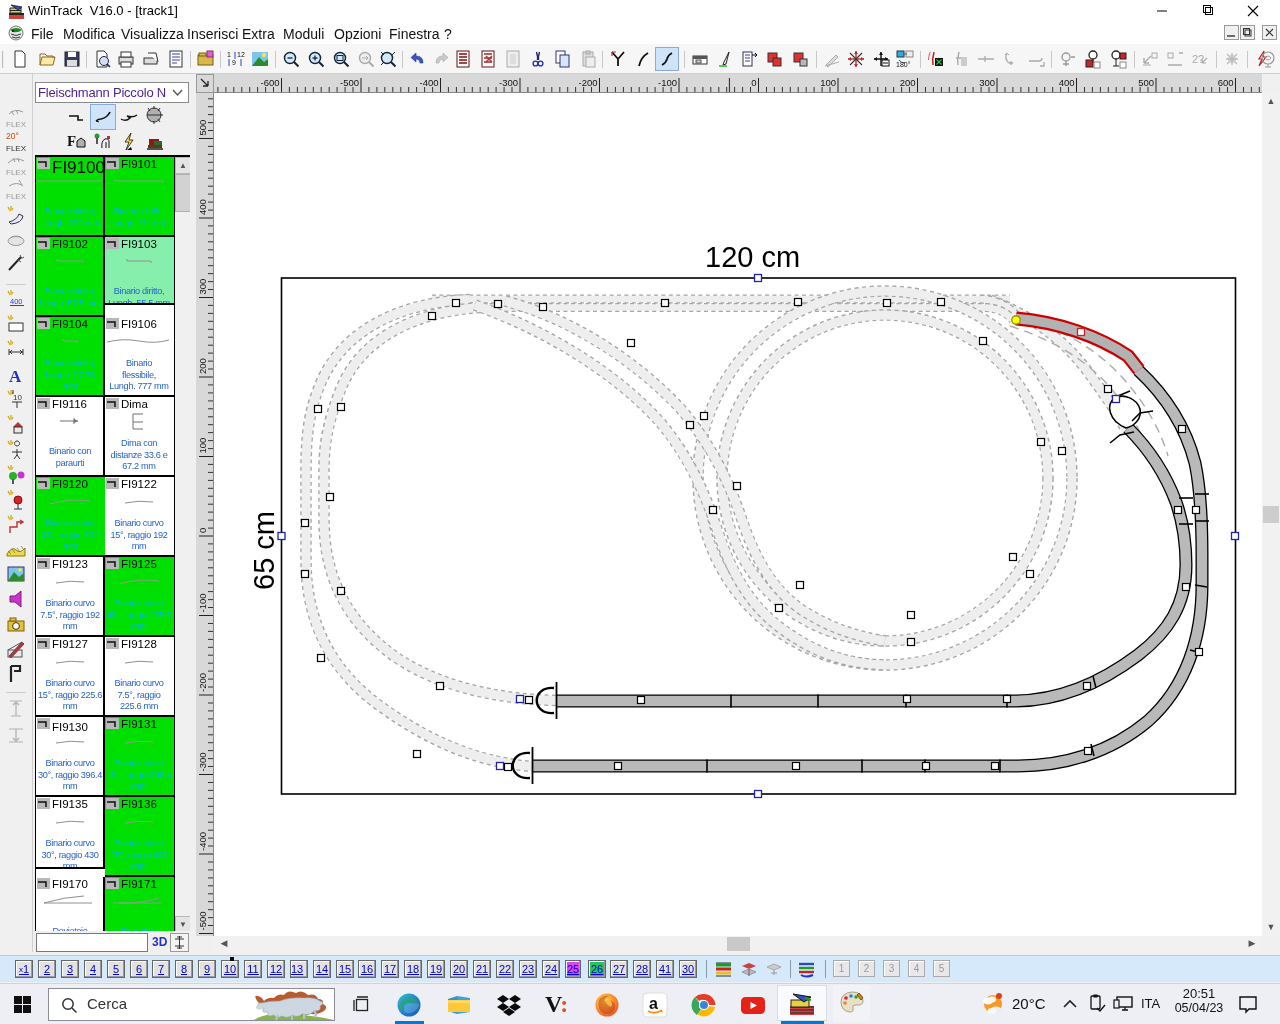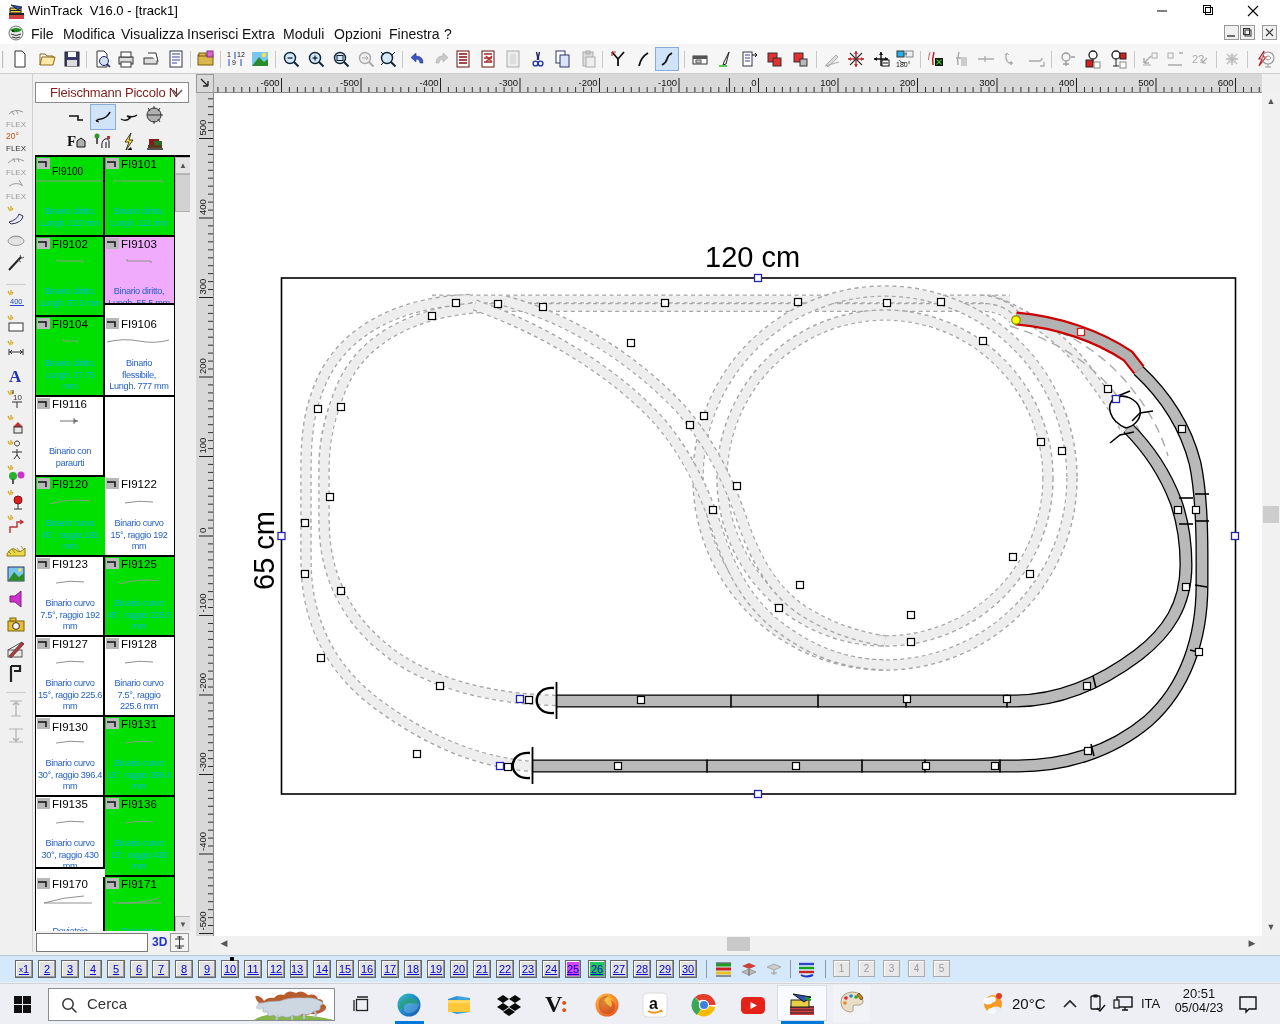--- a/index.html
+++ b/index.html
@@ -427,21 +427,21 @@
     </svg>
 <div class="abs" style="left:6px;top:618px;width:20px;height:1px;background:#ccc"></div>
 <svg class="abs" style="left:5px;top:624px" width="22" height="22" viewBox="0 0 22 22">
       <path d="M11 4 v14 m-5 0 h10 M11 4 l-3 3 m3-3 l3 3 m-9-4 h12" stroke="#b0b0b0" stroke-width="1.2" fill="none"></path>
     </svg>
 <svg class="abs" style="left:5px;top:649px" width="22" height="22" viewBox="0 0 22 22">
       <path d="M4 6 h14 m-7 0 v12 m0 0 l-3-3 m3 3 l3-3 m-10 4 h14" stroke="#b0b0b0" stroke-width="1.2" fill="none"></path>
     </svg>
 </div>
 <div class="abs" style="left:34px;top:74px;width:157px;height:878px;background:#f0f0f0">
-<div class="abs" style="left:1px;top:8px;width:154px;height:21px;background:#fff;border:1px solid #8a8a8a;font-size:13px;color:#7f1d1d;line-height:19px;padding-left:14px;letter-spacing:-0.2px">Fleischmann Piccolo N
+<div class="abs" style="left:1px;top:8px;width:154px;height:21px;background:#fff;border:1px solid #8a8a8a;font-size:13px;color:#4c1d95;line-height:19px;padding-left:2px;letter-spacing:-0.2px">Fleischmann Piccolo N
 <svg class="abs" style="right:5px;top:6px" width="11" height="8" viewBox="0 0 11 8">
         <path d="M1 1 L5.5 6 L10 1" fill="none" stroke="#555" stroke-width="1.4"></path>
       </svg></div>
 <div class="abs" style="left:56px;top:30px;width:26px;height:26px;background:#cfe4f8;border:1px solid #88aadd"></div>
 <svg class="abs" style="left:33px;top:33px" width="20" height="20" viewBox="0 0 20 20">
       <path d="M2 9 h9 v4 h5" stroke="#111" stroke-width="1.6" fill="none"></path>
     </svg>
 <svg class="abs" style="left:59px;top:33px" width="20" height="20" viewBox="0 0 20 20">
       <path d="M3 14 q2-2 5-2 q6-1 9-7" stroke="#111" stroke-width="1.6" fill="none"></path>
       <path d="M3 14 l3 1 M17 5 l-2 3" stroke="#111"></path>
@@ -480,21 +480,21 @@
       <rect x="4" y="8" width="10" height="6" fill="#8a1a1a"></rect>
       <rect x="9" y="10" width="8" height="4" fill="#2a6a2a"></rect>
       <path d="M2 18 h16" stroke="#111" stroke-width="1.4"></path>
     </svg>
 <div class="abs" style="left:1px;top:81px;width:155px;height:776px;background:#fff;border-top:2px solid #000;border-left:1px solid #000;overflow:hidden">
 <div class="abs" style="left:0px;top:0px;width:69px;height:80px;background:#00e000;border-bottom:2px solid #000;border-right:2px solid #000;overflow:hidden">
 <div class="abs" style="left:1px;top:1px;width:13px;height:11px;background:#b8b8b8"></div>
         <svg class="abs" style="left:1px;top:1px" width="14" height="12" viewBox="0 0 14 12">
           <path d="M1 4 h8 v5" stroke="#111" stroke-width="1.5" fill="none"></path>
         </svg>
-<span class="abs" style="left:16px;top:9px;font-size:10px;color:#000">FI9100</span>
+<span class="abs" style="left:16px;top:1px;font-size:17px;color:#000">FI9100</span>
 <svg class="abs" style="left:0;top:14px" width="68" height="22" viewBox="0 0 68 22">
           <line x1="-12" y1="10" x2="80" y2="10" stroke="#8aa08a"></line>
           <line x1="-12" y1="8" x2="-12" y2="10" stroke="#8aa08a"></line>
           <line x1="80" y1="10" x2="80" y2="12" stroke="#8aa08a"></line>
         </svg>
 <div class="abs" style="left:0;top:49px;width:68px;text-align:center;font-size:9.2px;line-height:11.5px;color:#00bcd4;letter-spacing:-0.35px">Binario diritto,<br>Lungh. 222 mm</div>
 </div>
 <div class="abs" style="left:69px;top:0px;width:69px;height:80px;background:#00e000;border-bottom:2px solid #000;border-right:none;overflow:hidden">
 <div class="abs" style="left:1px;top:1px;width:13px;height:11px;background:#b8b8b8"></div>
         <svg class="abs" style="left:1px;top:1px" width="14" height="12" viewBox="0 0 14 12">
@@ -514,21 +514,21 @@
           <path d="M1 4 h8 v5" stroke="#111" stroke-width="1.5" fill="none"></path>
         </svg>
 <span class="abs" style="left:16px;top:1px;font-size:11.5px;color:#000">FI9102</span>
 <svg class="abs" style="left:0;top:14px" width="68" height="22" viewBox="0 0 68 22">
           <line x1="21" y1="10" x2="47" y2="10" stroke="#8aa08a"></line>
           <line x1="21" y1="8" x2="21" y2="10" stroke="#8aa08a"></line>
           <line x1="47" y1="10" x2="47" y2="12" stroke="#8aa08a"></line>
         </svg>
 <div class="abs" style="left:0;top:49px;width:68px;text-align:center;font-size:9.2px;line-height:11.5px;color:#00bcd4;letter-spacing:-0.35px">Binario diritto,<br>Lungh. 57.5 mm</div>
 </div>
-<div class="abs" style="left:69px;top:80px;width:69px;height:68px;background:#f0abfc;border-bottom:2px solid #000;border-right:none;overflow:hidden">
+<div class="abs" style="left:69px;top:80px;width:69px;height:68px;background:#86efac;border-bottom:2px solid #000;border-right:none;overflow:hidden">
 <div class="abs" style="left:1px;top:1px;width:13px;height:11px;background:#b8b8b8"></div>
         <svg class="abs" style="left:1px;top:1px" width="14" height="12" viewBox="0 0 14 12">
           <path d="M1 4 h8 v5" stroke="#111" stroke-width="1.5" fill="none"></path>
         </svg>
 <span class="abs" style="left:16px;top:1px;font-size:11.5px;color:#000">FI9103</span>
 <svg class="abs" style="left:0;top:14px" width="68" height="22" viewBox="0 0 68 22">
           <line x1="22" y1="10" x2="46" y2="10" stroke="#909090"></line>
           <line x1="22" y1="8" x2="22" y2="10" stroke="#909090"></line>
           <line x1="46" y1="10" x2="46" y2="12" stroke="#909090"></line>
         </svg>
@@ -562,20 +562,31 @@
 <div class="abs" style="left:1px;top:1px;width:13px;height:11px;background:#b8b8b8"></div>
         <svg class="abs" style="left:1px;top:1px" width="14" height="12" viewBox="0 0 14 12">
           <path d="M1 4 h8 v5" stroke="#111" stroke-width="1.5" fill="none"></path>
         </svg>
 <span class="abs" style="left:16px;top:1px;font-size:11.5px;color:#000">FI9116</span>
 <svg class="abs" style="left:0;top:14px" width="68" height="22" viewBox="0 0 68 22">
           <path d="M24 10 h14 m0-3 v6 m2-3 h2" stroke="#707070" fill="none"></path>
           <path d="M38 8 l4 2 -4 2 z" fill="#707070"></path>
         </svg>
 <div class="abs" style="left:0;top:49px;width:68px;text-align:center;font-size:9.2px;line-height:11.5px;color:#2663c8;letter-spacing:-0.35px">Binario con<br>paraurti</div>
+</div>
+<div class="abs" style="left:69px;top:240px;width:69px;height:80px;background:#ffffff;border-bottom:2px solid #000;border-right:none;overflow:hidden">
+<div class="abs" style="left:1px;top:1px;width:13px;height:11px;background:#b8b8b8"></div>
+        <svg class="abs" style="left:1px;top:1px" width="14" height="12" viewBox="0 0 14 12">
+          <path d="M1 4 h8 v5" stroke="#111" stroke-width="1.5" fill="none"></path>
+        </svg>
+<span class="abs" style="left:16px;top:1px;font-size:11.5px;color:#000">Dima</span>
+<svg class="abs" style="left:0;top:14px" width="68" height="22" viewBox="0 0 68 22">
+          <path d="M28 3 h10 m-10 8 h10 m-10 7 h10 M28 3 v15" fill="none" stroke="#707070"></path>
+        </svg>
+<div class="abs" style="left:0;top:41px;width:68px;text-align:center;font-size:9.2px;line-height:11.5px;color:#2663c8;letter-spacing:-0.35px">Dima con<br>distanze 33.6 e<br>67.2 mm</div>
 </div>
 <div class="abs" style="left:0px;top:320px;width:87px;height:80px;background:#00e000;border-bottom:2px solid #000;border-right:2px solid #000;overflow:hidden">
 <div class="abs" style="left:1px;top:1px;width:13px;height:11px;background:#b8b8b8"></div>
         <svg class="abs" style="left:1px;top:1px" width="14" height="12" viewBox="0 0 14 12">
           <path d="M1 4 h8 v5" stroke="#111" stroke-width="1.5" fill="none"></path>
         </svg>
 <span class="abs" style="left:16px;top:1px;font-size:11.5px;color:#000">FI9120</span>
 <svg class="abs" style="left:0;top:14px" width="68" height="22" viewBox="0 0 68 22">
           <path d="M14 13 q20-6 40-3" fill="none" stroke="#8aa08a" stroke-width="1" transform="rotate(0)"></path>
         </svg>
@@ -1135,21 +1146,21 @@
 <div class="abs" style="left:427px;top:4px;width:18px;height:18px;background:#e2e2e2;border:1px solid #666;box-shadow:inset -1px -1px 0 #9a9a9a,inset 1px 1px 0 #fff;font-size:11px;text-align:center;line-height:16px;color:#0000cc"><u>19</u></div>
 <div class="abs" style="left:450px;top:4px;width:18px;height:18px;background:#e2e2e2;border:1px solid #666;box-shadow:inset -1px -1px 0 #9a9a9a,inset 1px 1px 0 #fff;font-size:11px;text-align:center;line-height:16px;color:#0000cc"><u>20</u></div>
 <div class="abs" style="left:473px;top:4px;width:18px;height:18px;background:#e2e2e2;border:1px solid #666;box-shadow:inset -1px -1px 0 #9a9a9a,inset 1px 1px 0 #fff;font-size:11px;text-align:center;line-height:16px;color:#0000cc"><u>21</u></div>
 <div class="abs" style="left:496px;top:4px;width:18px;height:18px;background:#e2e2e2;border:1px solid #666;box-shadow:inset -1px -1px 0 #9a9a9a,inset 1px 1px 0 #fff;font-size:11px;text-align:center;line-height:16px;color:#0000cc"><u>22</u></div>
 <div class="abs" style="left:519px;top:4px;width:18px;height:18px;background:#e2e2e2;border:1px solid #666;box-shadow:inset -1px -1px 0 #9a9a9a,inset 1px 1px 0 #fff;font-size:11px;text-align:center;line-height:16px;color:#0000cc"><u>23</u></div>
 <div class="abs" style="left:542px;top:4px;width:18px;height:18px;background:#e2e2e2;border:1px solid #666;box-shadow:inset -1px -1px 0 #9a9a9a,inset 1px 1px 0 #fff;font-size:11px;text-align:center;line-height:16px;color:#0000cc"><u>24</u></div>
 <div class="abs" style="left:565px;top:4px;width:16px;height:18px;background:#d946ef;border:1px solid #666;box-shadow:inset -1px -1px 0 #9a9a9a,inset 1px 1px 0 #fff;font-size:11px;text-align:center;line-height:16px;color:#0000cc"><u>25</u></div>
 <div class="abs" style="left:588px;top:4px;width:18px;height:18px;background:#22c55e;border:1px solid #666;box-shadow:inset -1px -1px 0 #9a9a9a,inset 1px 1px 0 #fff;font-size:11px;text-align:center;line-height:16px;color:#0000cc"><u>26</u></div>
 <div class="abs" style="left:610px;top:4px;width:18px;height:18px;background:#e2e2e2;border:1px solid #666;box-shadow:inset -1px -1px 0 #9a9a9a,inset 1px 1px 0 #fff;font-size:11px;text-align:center;line-height:16px;color:#0000cc"><u>27</u></div>
 <div class="abs" style="left:633px;top:4px;width:18px;height:18px;background:#e2e2e2;border:1px solid #666;box-shadow:inset -1px -1px 0 #9a9a9a,inset 1px 1px 0 #fff;font-size:11px;text-align:center;line-height:16px;color:#0000cc"><u>28</u></div>
-<div class="abs" style="left:656px;top:4px;width:18px;height:18px;background:#e2e2e2;border:1px solid #666;box-shadow:inset -1px -1px 0 #9a9a9a,inset 1px 1px 0 #fff;font-size:11px;text-align:center;line-height:16px;color:#0000cc"><u>29</u></div>
+<div class="abs" style="left:656px;top:4px;width:18px;height:18px;background:#e2e2e2;border:1px solid #666;box-shadow:inset -1px -1px 0 #9a9a9a,inset 1px 1px 0 #fff;font-size:11px;text-align:center;line-height:16px;color:#0000cc"><u>41</u></div>
 <div class="abs" style="left:679px;top:4px;width:18px;height:18px;background:#e2e2e2;border:1px solid #666;box-shadow:inset -1px -1px 0 #9a9a9a,inset 1px 1px 0 #fff;font-size:11px;text-align:center;line-height:16px;color:#0000cc"><u>30</u></div>
 <div class="abs" style="left:230px;top:1px;width:4px;height:4px;background:#000"></div>
 <div class="abs" style="left:706px;top:4px;width:1px;height:18px;background:#8899aa"></div>
 <svg class="abs" style="left:714px;top:4px" width="20" height="18" viewBox="0 0 20 18">
       <g stroke-width="3">
         <path d="M2 5 h15" stroke="#18a018"></path>
         <path d="M2 9 h15" stroke="#cc2020"></path>
         <path d="M2 13 h15" stroke="#e8c020"></path>
       </g>
       <path d="M2 3 h15 M2 16 h15" stroke="#333"></path>

